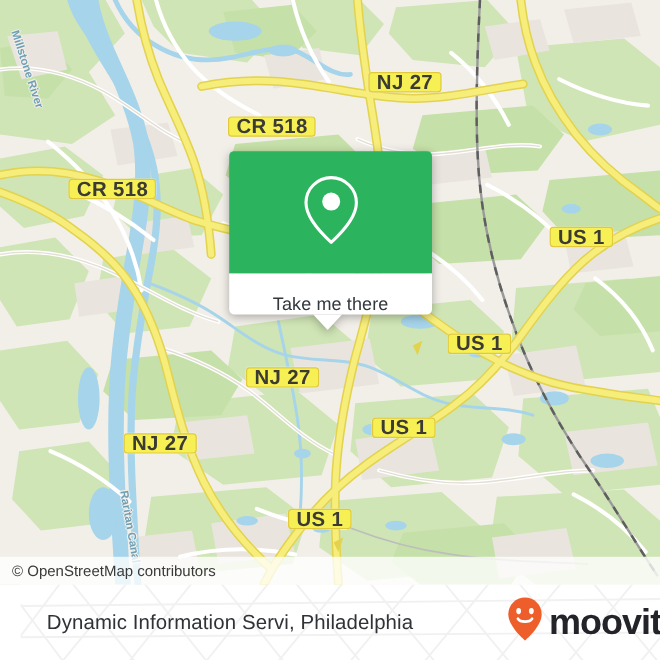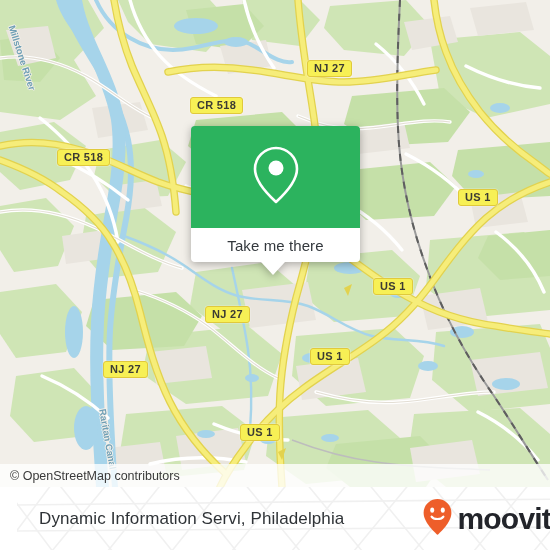--- a/index.html
+++ b/index.html
@@ -31,21 +31,21 @@
     position: absolute;
     display: flex;
     align-items: center;
     justify-content: center;
     height: 17px;
     padding: 0 6px;
     background: #f7f055;
     border: 1.6px solid #e0c93c;
     border-radius: 3px;
     color: #3b3b34;
-    font-size: 11px;
+    font-size: 17px;
     font-weight: bold;
     letter-spacing: 0.3px;
     white-space: nowrap;
     line-height: 1;
     box-shadow: 0 0 0 0.5px rgba(255,255,255,0.35);
   }
 
   
   .waterlabel {
     position: absolute;
@@ -72,21 +72,21 @@
     border-radius: 4px 4px 0 0;
     display: flex;
     align-items: center;
     justify-content: center;
   }
   #popup-foot {
     height: 34px;
     background: #ffffff;
     border-radius: 0 0 4px 4px;
     display: flex;
-    align-items: center;
+    align-items: flex-end;
     justify-content: center;
     position: relative;
   }
   #popup-foot-label {
     color: #33383d;
     font-size: 15px;
     letter-spacing: 0.1px;
   }
   #popup-tail {
     position: absolute;

